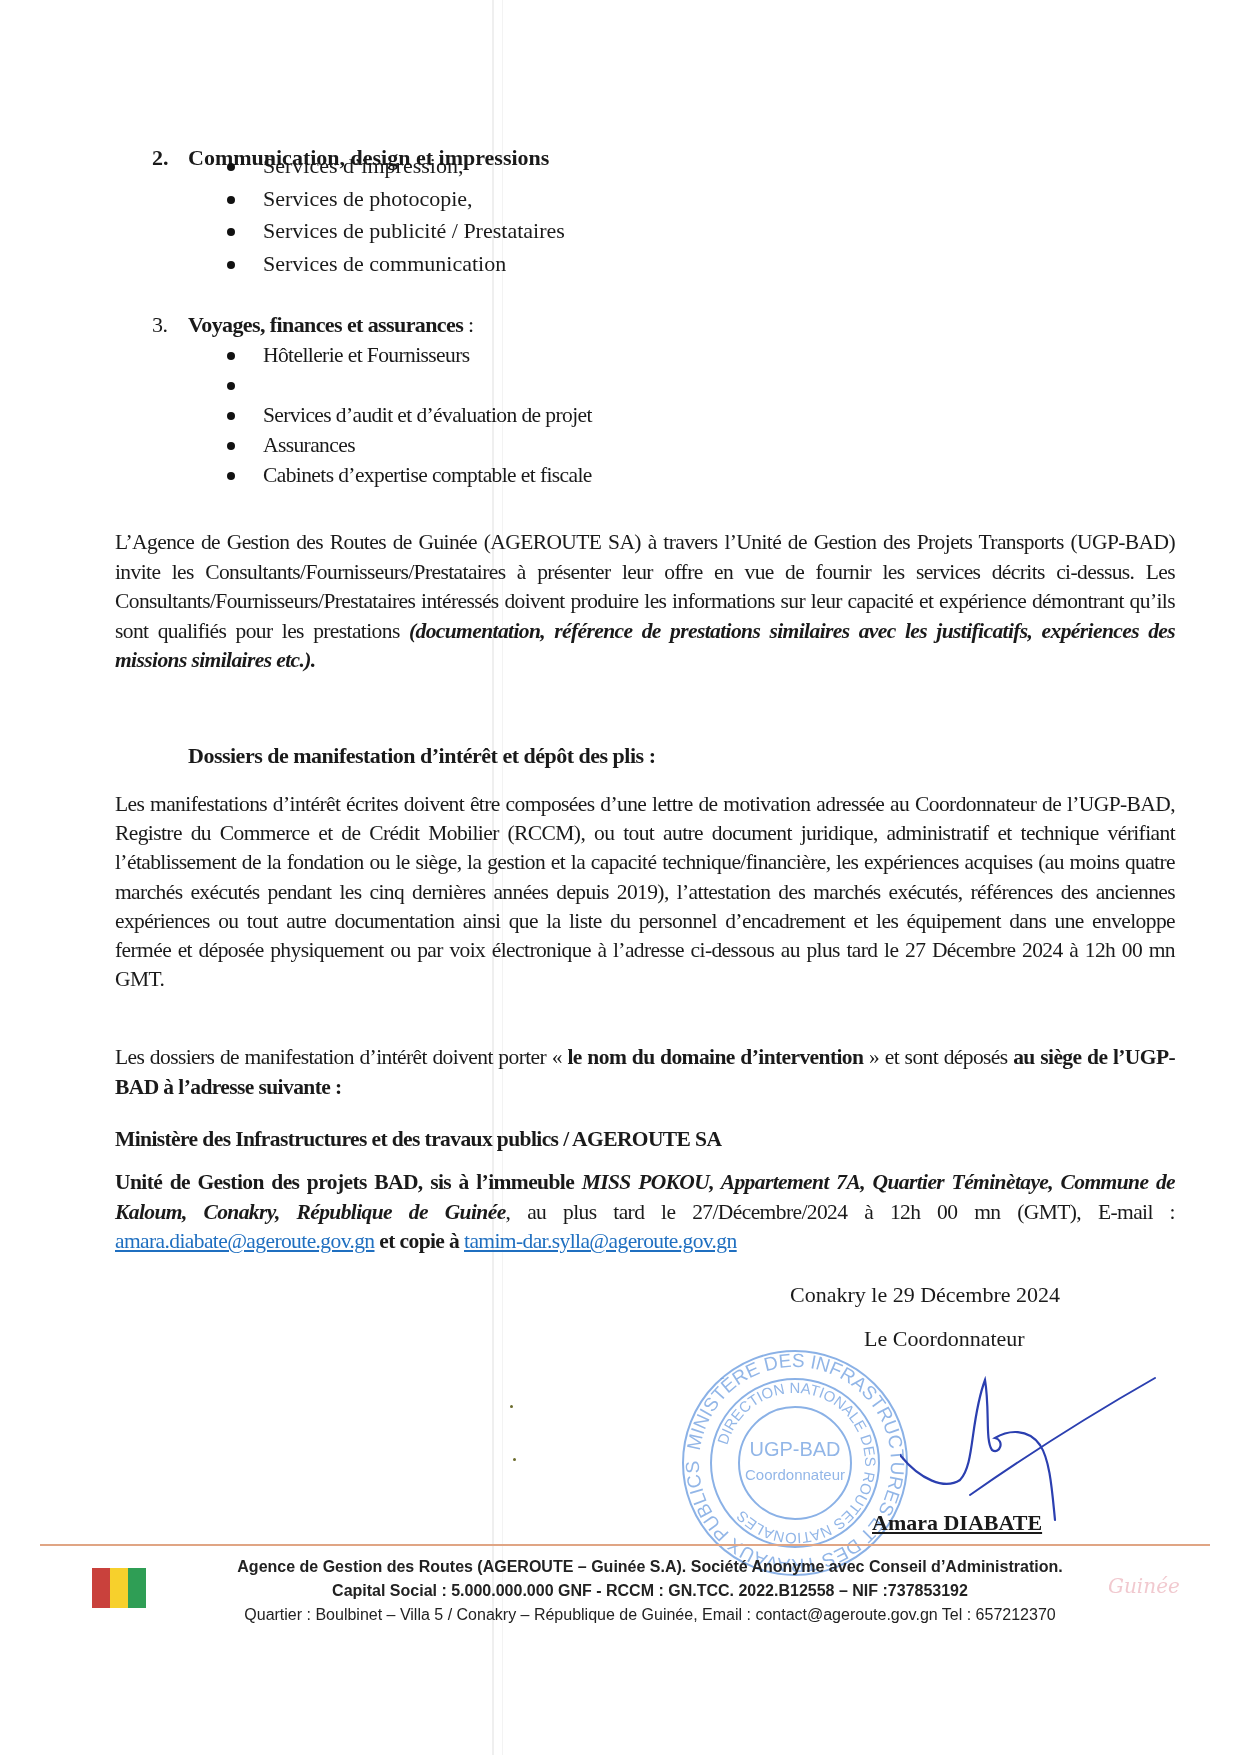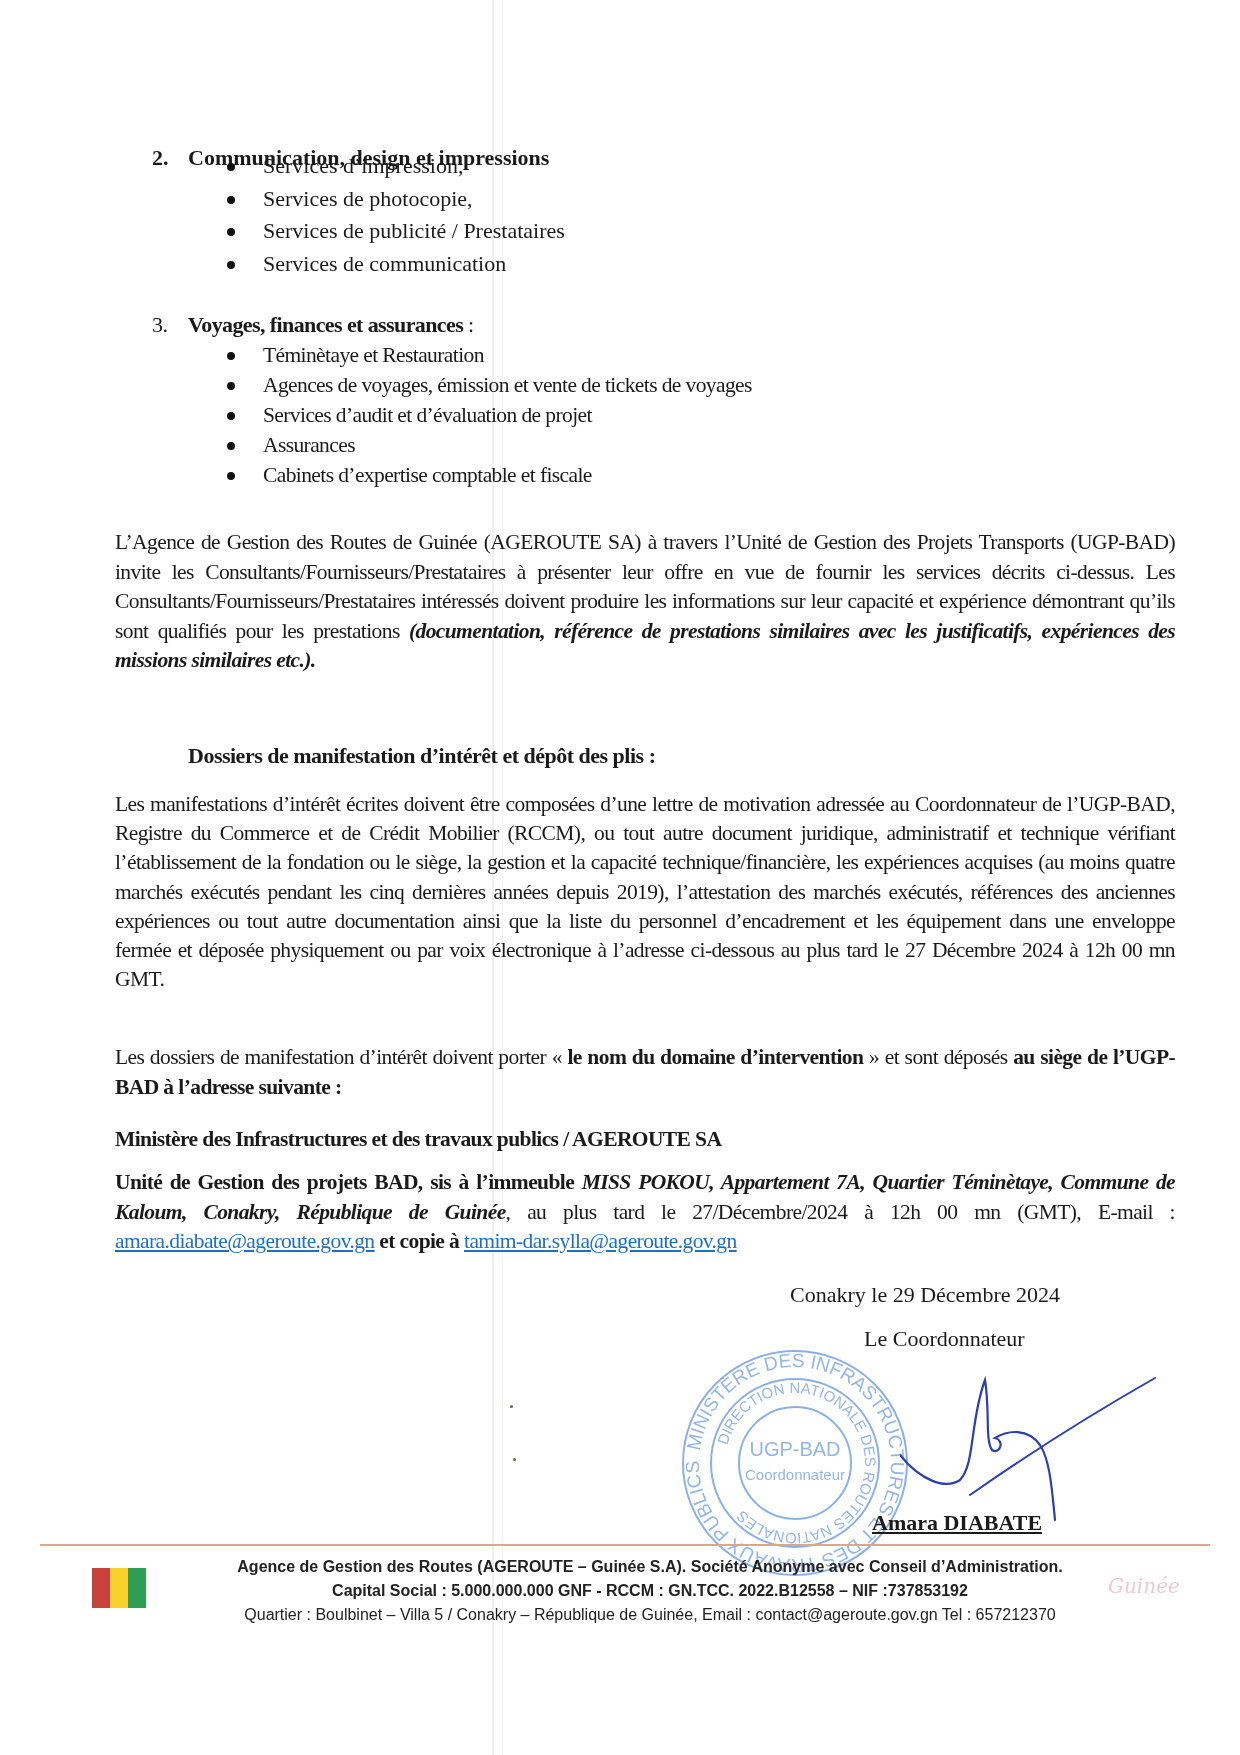--- a/index.html
+++ b/index.html
@@ -54,22 +54,22 @@
     <li><span class="dot"></span><span>Services d’impression,</span></li>
     <li><span class="dot"></span><span>Services de photocopie,</span></li>
     <li><span class="dot"></span><span>Services de publicité / Prestataires</span></li>
     <li><span class="dot"></span><span>Services de communication</span></li>
   </ul>
 
   <div class="sec-title cond" style="top:312px;">
     <span class="num" style="font-weight:normal;">3.</span><span>Voyages, finances et assurances</span><span style="font-weight:normal;"> :</span>
   </div>
   <ul class="blist cond" style="top:340px; font-size:21.5px;">
-    <li style="height:30px;line-height:30px;"><span class="dot" style="top:12px;"></span><span>Téminètaye et Restauration</span></li>
-    <li style="height:30px;line-height:30px;"><span class="dot" style="top:12px;"></span><span>Agences de voyages, émission et vente de tickets de voyages</span></li>
+    <li style="height:30px;line-height:30px;"><span class="dot" style="top:12px;"></span><span>Hôtellerie et Fournisseurs</span></li>
+    <li style="height:30px;line-height:30px;"><span class="dot" style="top:12px;"></span></li>
     <li style="height:30px;line-height:30px;"><span class="dot" style="top:12px;"></span><span>Services d’audit et d’évaluation de projet</span></li>
     <li style="height:30px;line-height:30px;"><span class="dot" style="top:12px;"></span><span>Assurances</span></li>
     <li style="height:30px;line-height:30px;"><span class="dot" style="top:12px;"></span><span>Cabinets d’expertise comptable et fiscale</span></li>
   </ul>
 
   <div class="para cond" style="top:528px;">
     <span>L’Agence de Gestion des Routes de Guinée (AGEROUTE SA) à travers l’Unité de Gestion des Projets Transports (UGP-BAD) invite les Consultants/Fournisseurs/Prestataires à présenter leur offre en vue de fournir les services décrits ci-dessus. Les Consultants/Fournisseurs/Prestataires intéressés doivent produire les informations sur leur capacité et expérience démontrant qu’ils sont qualifiés pour les prestations </span><span class="bi">(documentation, référence de prestations similaires avec les justificatifs, expériences des missions similaires etc.).</span>
   </div>
 
   <div class="subhead cond" style="top:743px;">Dossiers de manifestation d’intérêt et dépôt des plis :</div>

